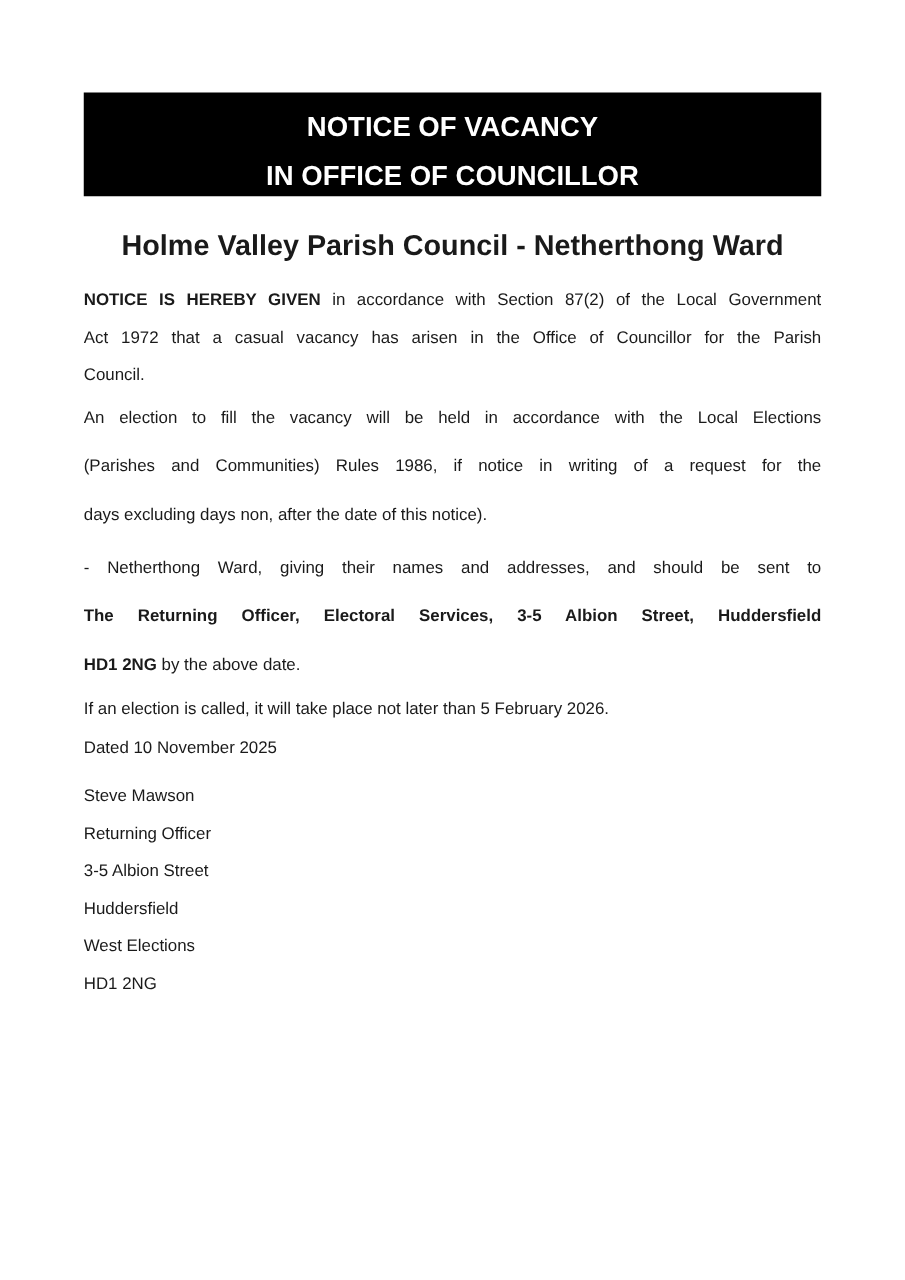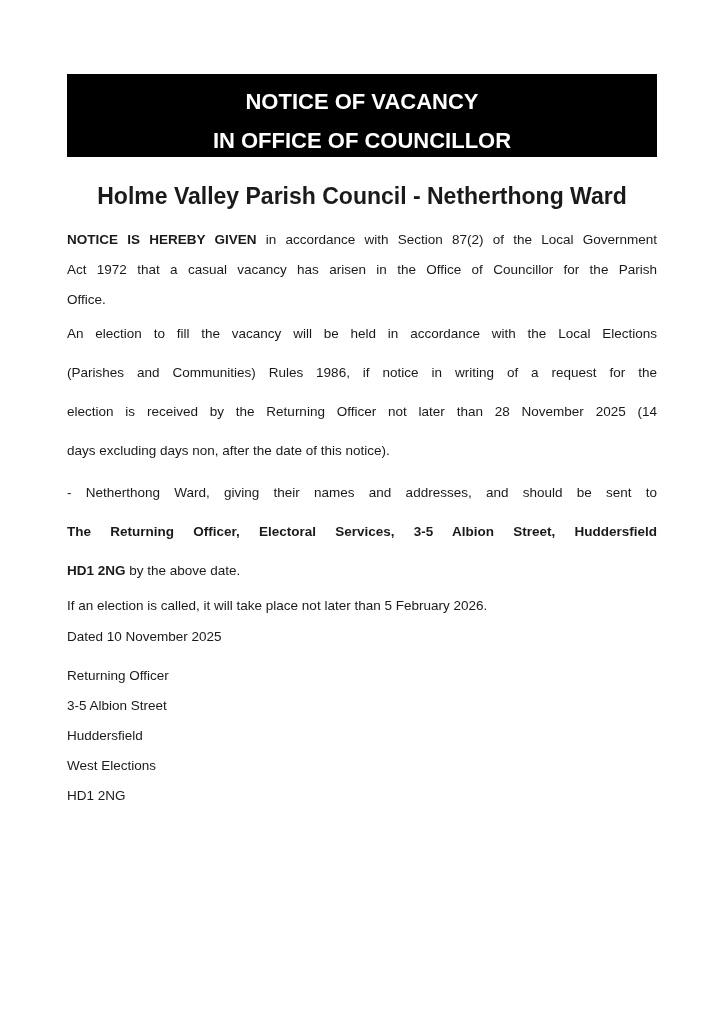--- a/index.html
+++ b/index.html
@@ -74,42 +74,42 @@
       <div>NOTICE OF VACANCY</div>
       <div>IN OFFICE OF COUNCILLOR</div>
     </div>
 
     <h1 class="heading">Holme Valley Parish Council - Netherthong Ward</h1>
 
     <section id="paragraphs">
         <div class="para para-notice-given lh-s">
           <div class="line"><span class="b">NOTICE IS HEREBY GIVEN</span><span> in accordance with Section 87(2) of the Local Government</span></div>
           <div class="line"><span>Act 1972 that a casual vacancy has arisen in the Office of Councillor for the Parish</span></div>
-          <div class="line last"><span>Office.</span></div>
+          <div class="line last"><span>Council.</span></div>
         </div>
         <div class="para para-election-rules lh-m">
           <div class="line"><span>An election to fill the vacancy will be held in accordance with the Local Elections</span></div>
           <div class="line"><span>(Parishes and Communities) Rules 1986, if notice in writing of a request for the</span></div>
-          <div class="line"><span>election is received by the Returning Officer not later than 28 November 2025 (14</span></div>
           <div class="line last"><span>days excluding days non, after the date of this notice).</span></div>
         </div>
         <div class="para para-signatures-required lh-m">
           <div class="line"><span>- Netherthong Ward, giving their names and addresses, and should be sent to</span></div>
           <div class="line"><span class="b">The Returning Officer, Electoral Services, 3-5 Albion Street, Huddersfield</span></div>
           <div class="line last"><span class="b">HD1 2NG</span><span> by the above date.</span></div>
         </div>
         <div class="para para-election-date lh-s">
           <div class="line last"><span>If an election is called, it will take place not later than 5 February 2026.</span></div>
         </div>
         <div class="para para-dated lh-s">
           <div class="line last"><span>Dated 10 November 2025</span></div>
         </div>
       </section>
 
     <div class="signature">
+      <div class="sig-line">Steve Mawson</div>
       <div class="sig-line">Returning Officer</div>
       <div class="sig-line">3-5 Albion Street</div>
       <div class="sig-line">Huddersfield</div>
       <div class="sig-line">West Elections</div>
       <div class="sig-line">HD1 2NG</div>
     </div>
 
   </div>
 </div>
 

